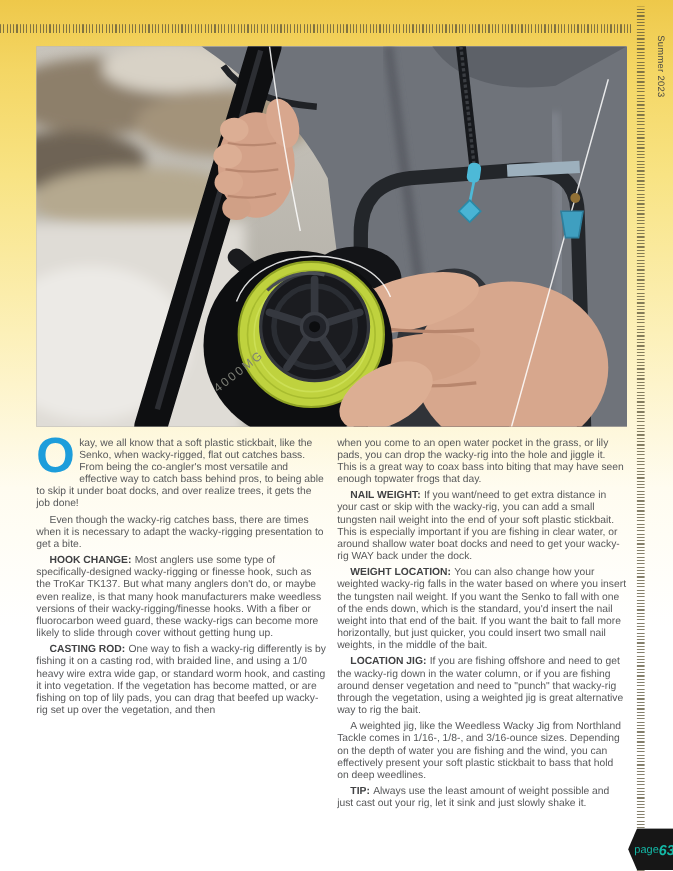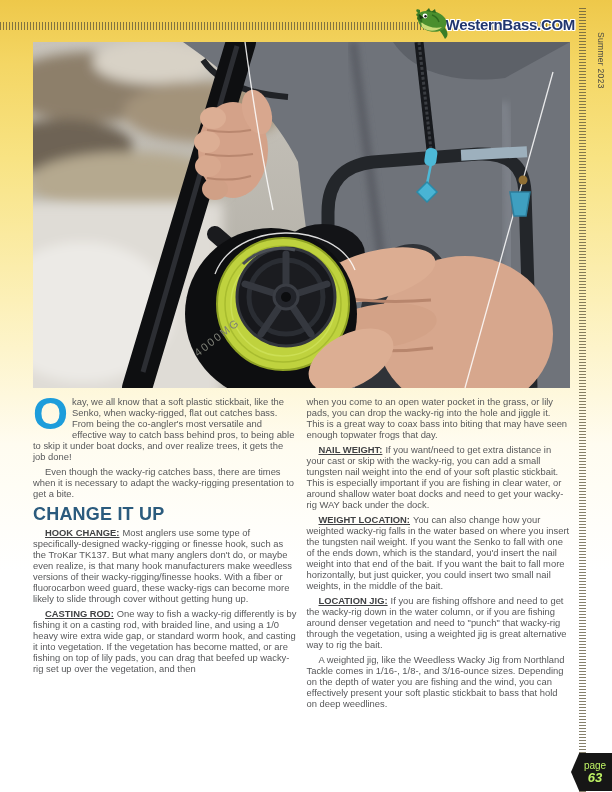--- a/index.html
+++ b/index.html
@@ -59,68 +59,53 @@
   .article {
     position:absolute; left:33px; top:396px; width:537px;
     display:flex; gap:10px;
   }
   .col { flex:1; min-width:0; }
   .para {
     font-size:9.4px; line-height:11px; color:#57585a;
     text-indent:12px; margin-bottom:4px;
   }
   .para.no-indent { text-indent:0; }
-  .lead { color:#414244; font-weight:bold; margin-right:3px;text-decoration:underline; }
+  .lead { color:#414244; font-weight:bold; margin-right:3px; }
   .dropcap {
     float:left;
     font-size:45px; line-height:33px; font-weight:bold;
     color:#1d9ddb;
     margin:1px 4px 0 0;
   }
   .section-heading {
     font-size:18px; line-height:20px; font-weight:bold;
     color:#2b5b7d; letter-spacing:.2px;
     margin:5px 0 3px 0;
   }
 
   
   .page-badge {
     position:absolute; right:0; top:753px;
     width:41px; height:38px;
     background:#161616;
     clip-path: polygon(0 50%, 20% 0, 100% 0, 100% 100%, 20% 100%);
-    display:flex; flex-direction:column; align-items:center; justify-content:center;
-    padding-left:7px; color:#bef264; z-index:5;
+    display:flex; flex-direction:row; align-items:center; justify-content:center;
+    padding-left:7px; color:#14b8a6; z-index:5;
   }
   .badge-label { font-size:10px; line-height:11px; }
   .badge-number { font-size:13px; line-height:13px; font-weight:bold;font-style:italic; }
 </style>
 </head>
 <body>
 
 <div class="page">
 
   <div class="tick-top"></div>
   <div class="tick-right"></div>
 
-  <div class="logo">
-    <svg width="38" height="34" viewBox="0 0 38 34">
-      <path d="M6 3 C2 1 1 4 4 6 C1 7 2 10 6 9 Z" fill="#3a7d26"></path>
-      <path d="M30 20 C34 24 35 29 31 32 C29 28 27 25 25 23 Z" fill="#3a7d26"></path>
-      <path d="M5 6 C12 2 24 3 30 10 C34 14 33 20 28 23 C20 27 10 24 6 18 C3 13 3 9 5 6 Z" fill="#4a8f2e"></path>
-      <path d="M7 15 C13 20 22 22 28 20 C23 25 13 25 8 20 Z" fill="#c9dc7a"></path>
-      <path d="M12 4 L15 1 L17 5 L21 2 L22 6 Z" fill="#2f6b1e"></path>
-      <path d="M4 7 C7 9 9 12 8 16 L3 12 Z" fill="#2f6b1e"></path>
-      <circle cx="11" cy="9" r="2.4" fill="#fff"></circle>
-      <circle cx="11.5" cy="9.3" r="1.2" fill="#111"></circle>
-      <path d="M5 7 L10 11 L6 12 Z" fill="#16320e"></path>
-      <path d="M18 8 C21 9 24 12 25 15" stroke="#2f6b1e" stroke-width="1.4" fill="none"></path>
-    </svg>
-    <span class="logo-text">WesternBass.COM</span>
-  </div>
 
   <div class="issue-label">Summer 2023</div>
 
   <div class="photo">
     <svg width="537" height="346" viewBox="0 0 537 346">
       <defs>
         <linearGradient id="bgGrad" x1="0" y1="0" x2="0" y2="1">
           <stop offset="0" stop-color="#c8c4bc"></stop>
             <stop offset="1" stop-color="#adaaa1"></stop>
         </linearGradient>
@@ -224,31 +209,31 @@
         <circle cx="490" cy="138" r="4.5" fill="#917035"></circle>
         <polygon points="477,150 497,150 493,174 481,174" fill="#3f9fc0" stroke="#2e7e9c" stroke-width="1.5"></polygon>
       </g>
     </svg>
   </div>
 
   <div class="article">
     <div class="col">
       <p class="para no-indent"><span class="dropcap">O</span><span>kay, we all know that a soft plastic stickbait, like the Senko, when wacky-rigged, flat out catches bass.  From being the co-angler's most versatile and effective way to catch bass behind pros, to being able to skip it under boat docks, and over realize trees, it gets the job done!</span></p>
       <p class="para"><span>Even though the wacky-rig catches bass, there are times when it is necessary to adapt the wacky-rigging presentation to get a bite.</span></p>
-      <h2 class="section-heading">CHANGE IT UP</h2>
       <p class="para"><b class="lead">HOOK CHANGE:</b><span>Most anglers use some type of specifically-designed wacky-rigging or finesse hook, such as the TroKar TK137.  But what many anglers don't do, or maybe even realize, is that many hook manufacturers make weedless versions of their wacky-rigging/finesse hooks. With a fiber or fluorocarbon weed guard, these wacky-rigs can become more likely to slide through cover without getting hung up.</span></p>
       <p class="para"><b class="lead">CASTING ROD:</b><span>One way to fish a wacky-rig differently is by fishing it on a casting rod, with braided line, and using a 1/0 heavy wire extra wide gap, or standard worm hook, and casting it into vegetation. If the vegetation has become matted, or are fishing on top of lily pads, you can drag that beefed up wacky-rig set up over the vegetation, and then</span></p>
     </div>
 
     <div class="col">
       <p class="para no-indent"><span>when you come to an open water pocket in the grass, or lily pads, you can drop the wacky-rig into the hole and jiggle it. This is a great way to coax bass into biting that may have seen enough topwater frogs that day.</span></p>
       <p class="para"><b class="lead">NAIL WEIGHT:</b><span>If you want/need to get extra distance in your cast or skip with the wacky-rig, you can add a small tungsten nail weight into the end of your soft plastic stickbait.  This is especially important if you are fishing in clear water, or around shallow water boat docks and need to get your wacky-rig WAY back under the dock.</span></p>
       <p class="para"><b class="lead">WEIGHT LOCATION:</b><span>You can also change how your weighted wacky-rig falls in the water based on where you insert the tungsten nail weight.  If you want the Senko to fall with one of the ends down, which is the standard, you'd insert the nail weight into that end of the bait.  If you want the bait to fall more horizontally, but just quicker, you could insert two small nail weights, in the middle of the bait.</span></p>
       <p class="para"><b class="lead">LOCATION JIG:</b><span>If you are fishing offshore and need to get the wacky-rig down in the water column, or if you are fishing around denser vegetation and need to "punch" that wacky-rig through the vegetation, using a weighted jig is great alternative way to rig the bait.</span></p>
       <p class="para"><span>A weighted jig, like the Weedless Wacky Jig from Northland Tackle comes in 1/16-, 1/8-, and 3/16-ounce sizes.  Depending on the depth of water you are fishing and the wind, you can effectively present your soft plastic stickbait to bass that hold on deep weedlines.</span></p>
+      <p class="para"><b class="lead">TIP:</b><span>Always use the least amount of weight possible and just cast out your rig, let it sink and just slowly shake it.</span></p>
     </div>
   </div>
 
   <div class="page-badge">
     <span class="badge-label">page</span>
     <span class="badge-number">63</span>
   </div>
 
 </div>
 

